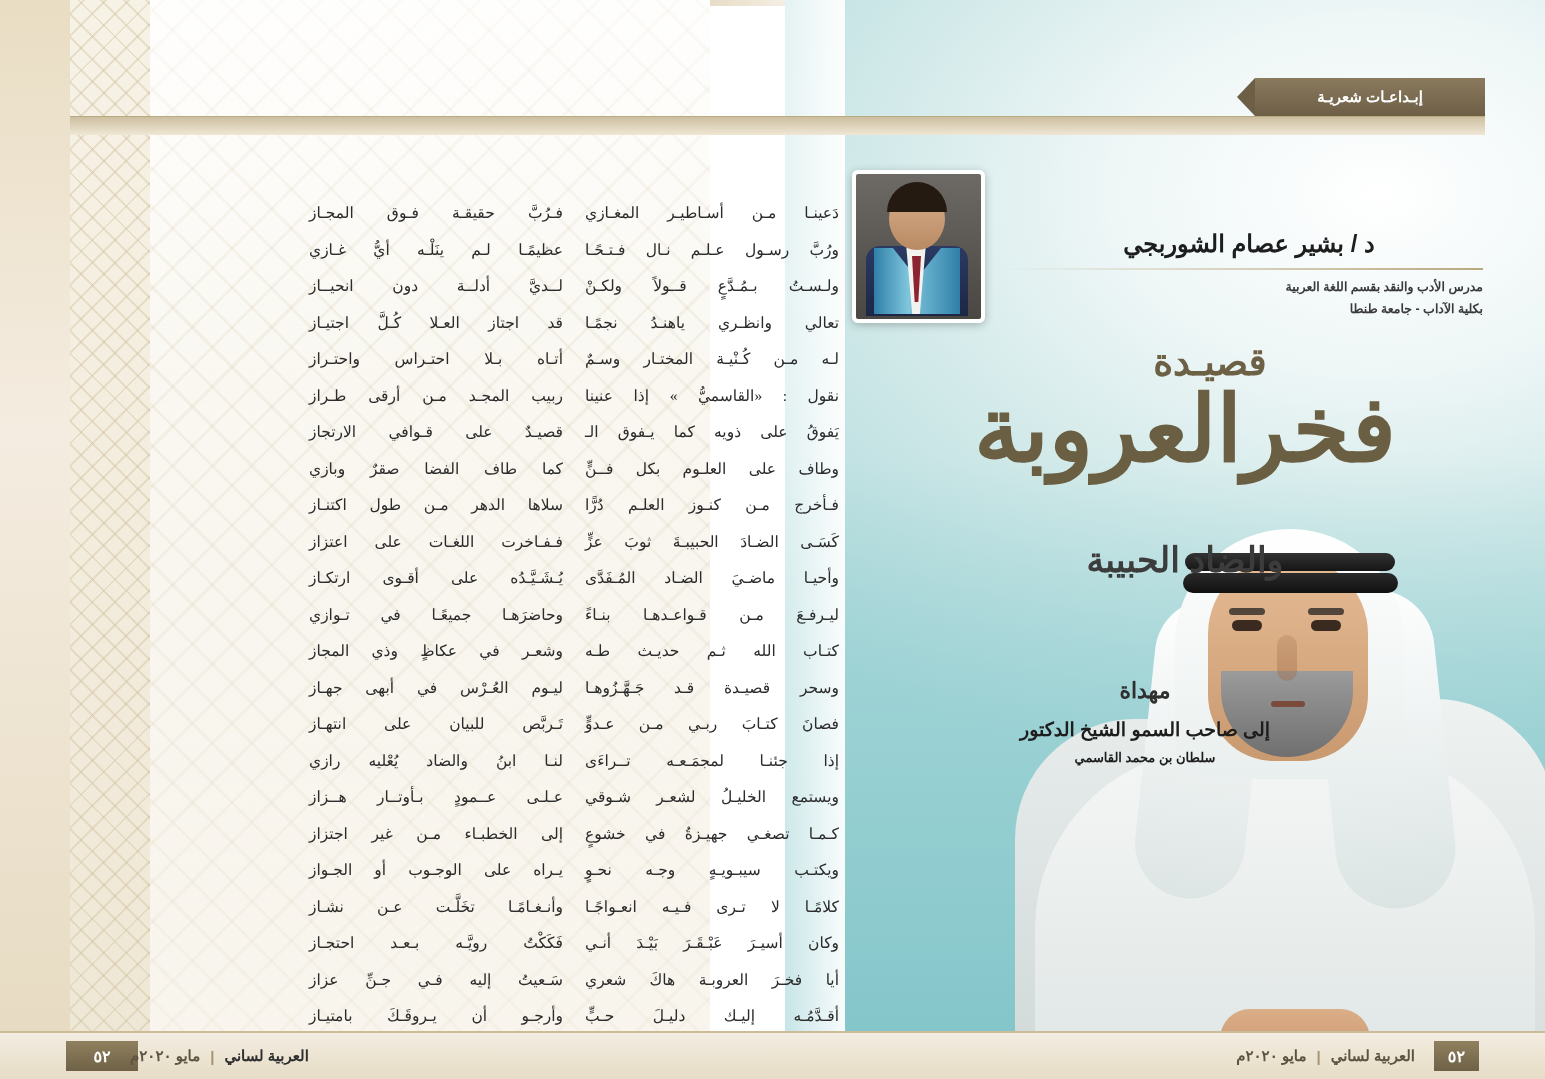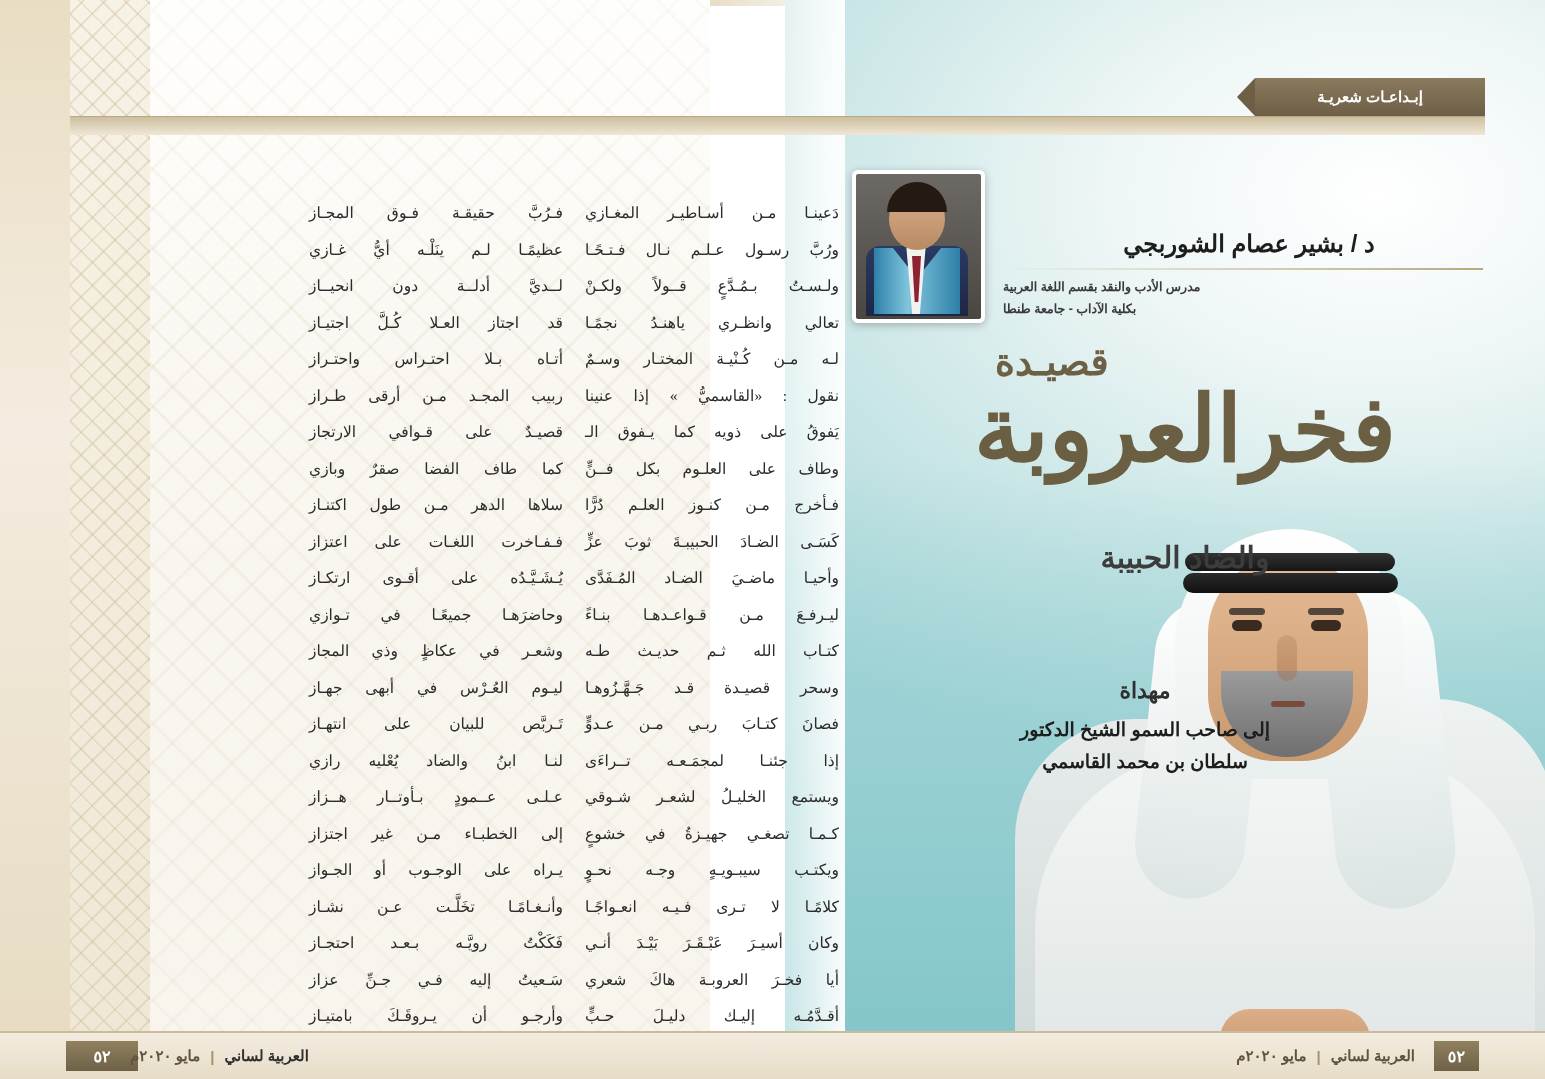--- a/index.html
+++ b/index.html
@@ -104,48 +104,48 @@
     clip-path:polygon(0 0,100% 0,70% 100%,30% 100%);}
   .author-name{
     position:absolute;top:230px;right:56px;width:480px;text-align:center;
     font-size:24px;font-weight:bold;color:#1d1d1d;font-family:"Liberation Sans",sans-serif;
   }
   .author-rule{
     position:absolute;top:268px;right:62px;width:480px;height:2px;
     background:linear-gradient(270deg,#b8a87f,rgba(184,168,127,0));
   }
   .author-sub{
-    position:absolute;top:276px;right:62px;width:480px;text-align:left;
+    position:absolute;top:276px;right:62px;width:480px;text-align:right;
     font-size:12.5px;line-height:22px;color:#3a3a3a;font-family:"Liberation Sans",sans-serif;font-weight:bold;
   }
   
   .t-qasida{
-    position:absolute;top:340px;right:120px;width:430px;text-align:left;
+    position:absolute;top:340px;right:120px;width:430px;text-align:center;
     font-size:38px;font-weight:bold;color:#6d6145;font-family:"Liberation Sans",sans-serif;
   }
   .t-main{
     position:absolute;top:378px;right:120px;width:480px;text-align:center;
     font-size:92px;font-weight:bold;color:#6b5f43;line-height:1.15;
     font-family:"Liberation Serif",serif;
   }
   .t-sub{
     position:absolute;top:540px;right:120px;width:480px;text-align:center;
-    font-size:30px;font-weight:bold;color:#3c3c3c;font-family:"Liberation Sans",sans-serif;
+    font-size:35px;font-weight:bold;color:#3c3c3c;font-family:"Liberation Sans",sans-serif;
   }
   .ded-label{
     position:absolute;top:678px;right:250px;width:300px;text-align:center;
     font-size:22px;color:#2f2f2f;font-family:"Liberation Sans",sans-serif;font-weight:bold;
   }
   .ded-1{
     position:absolute;top:718px;right:220px;width:360px;text-align:center;
     font-size:19px;color:#1d1d1d;font-family:"Liberation Sans",sans-serif;font-weight:bold;
   }
   .ded-2{
     position:absolute;top:750px;right:220px;width:360px;text-align:center;
-    font-size:19px;color:#1d1d1d;font-family:"Liberation Sans",sans-serif;font-weight:bold;
+    font-size:13px;color:#1d1d1d;font-family:"Liberation Sans",sans-serif;font-weight:bold;
   }
   
   .portrait{position:absolute;right:0;bottom:0;width:520px;height:560px;}
   .p-thobe{position:absolute;left:10px;bottom:0;width:500px;height:330px;border-radius:180px 180px 0 0;
     background:linear-gradient(180deg,#f4f6f5,#dfe6e5);}
   .p-bisht{position:absolute;left:-10px;bottom:0;width:240px;height:360px;
     background:linear-gradient(180deg,#e7eceb,#cfd9d8);border-radius:120px 0 0 0;}
   .p-bisht2{position:absolute;right:-10px;bottom:0;width:240px;height:380px;
     background:linear-gradient(180deg,#eef2f1,#d6dedd);border-radius:0 120px 0 0;}
   .p-neck{position:absolute;left:205px;bottom:300px;width:110px;height:90px;background:#c79a73;}

